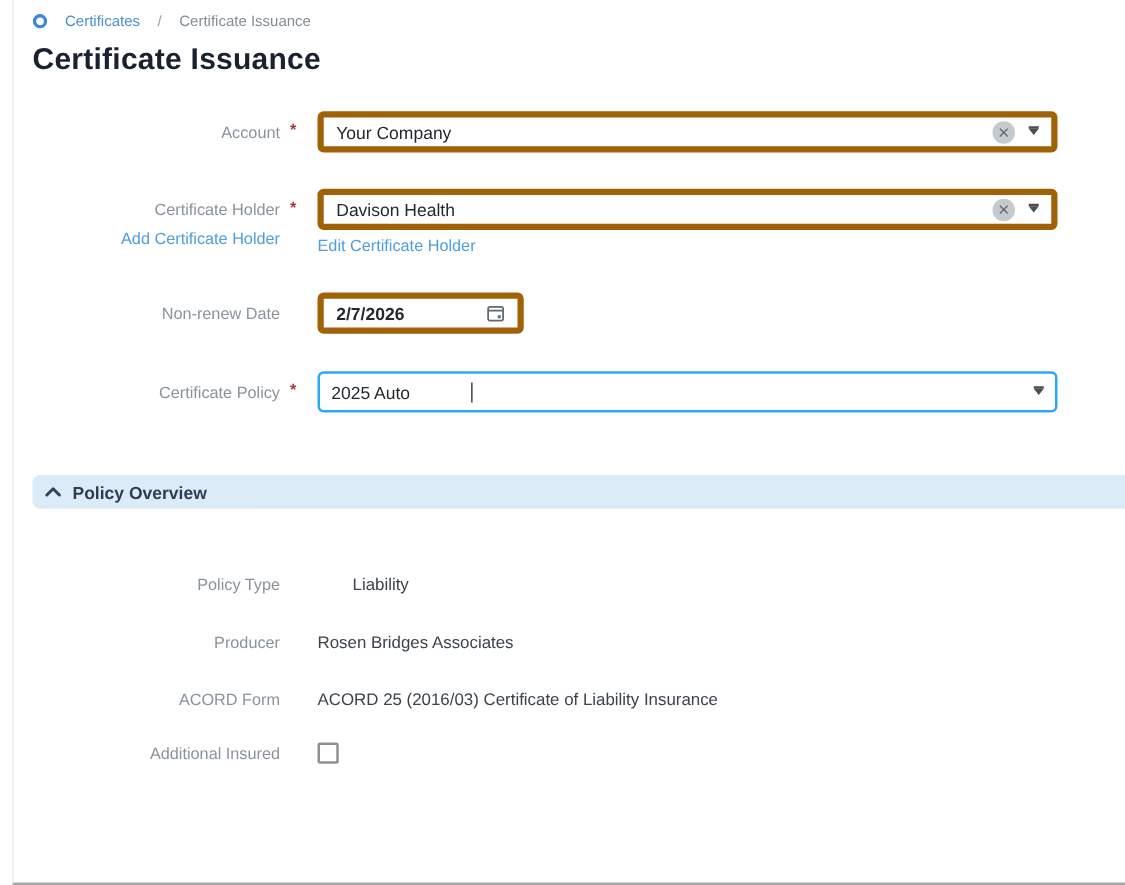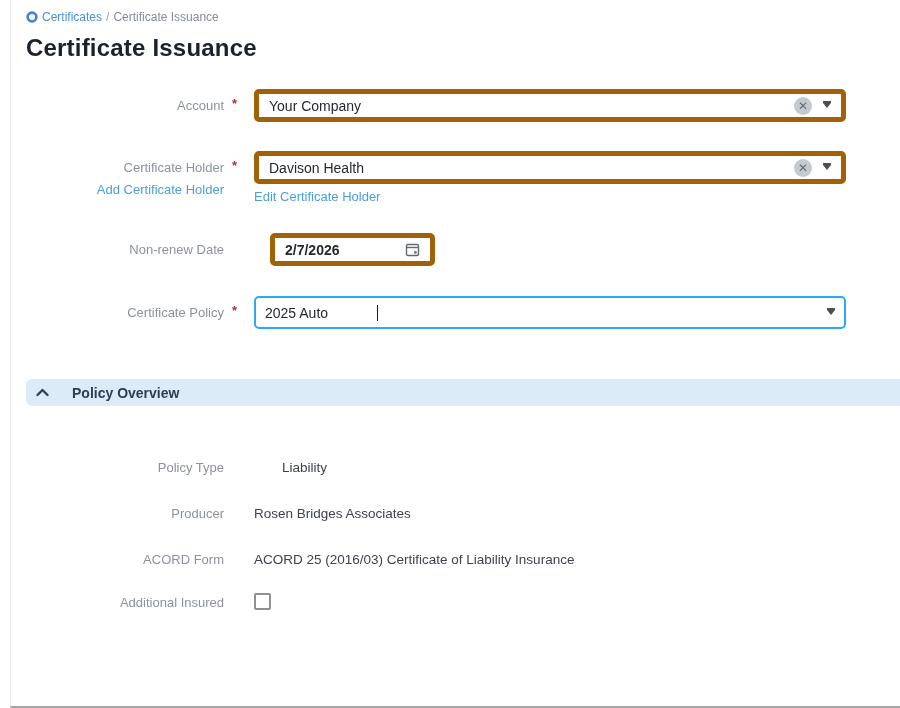--- a/index.html
+++ b/index.html
@@ -13,21 +13,21 @@
   .panel {
     position: relative;
     margin-left: 10px;
     width: 890px; height: 708px;
     border-left: 1px solid #e5e7ea;
     border-bottom: 2px solid #a6a6a6;
   }
   .content { padding: 10px 0 0 15px; }
 
   
-  .breadcrumb { display: flex; align-items: center; gap: 4px; font-size: 12px; height: 14px; }
+  .breadcrumb { display: flex; align-items: center; gap: 14px; font-size: 12px; height: 14px; }
   .bc-icon { display: inline-flex; width: 12px; height: 12px; }
   .bc-link { color: #4a90d5; text-decoration: none; cursor: pointer; }
   .bc-sep { color: #98a1a9; }
   .bc-current { color: #848d95; }
 
   .page-title {
     margin: 10px 0 0 0;
     font-size: 24px; line-height: 28px;
     font-weight: 700; color: #1a2230;
     letter-spacing: 0.2px;
@@ -78,41 +78,41 @@
 
   .sub-link {
     display: inline-block; font-size: 13px; color: #4e9ede;
     text-decoration: none; cursor: pointer; line-height: 16px;
   }
   .add-link { margin-top: 6px; }
   .edit-link { margin-top: 5px; }
 
   
   .section-bar {
-    display: flex; align-items: center; gap: 23px;
+    display: flex; align-items: center; gap: 9px;
     height: 27px; background: #dcebf8;
     border-radius: 6px 0 0 6px;
     padding-left: 10px;
   }
   .section-title { font-size: 14px; font-weight: 700; color: #2e3d51; }
   .chevron-icon { display: inline-flex; cursor: pointer; }
 
   
   .ro-value { font-size: 13.5px; font-weight: 400; color: #3c434b; line-height: 16px; }
 
   
   .checkbox {
     width: 17px; height: 17px;
     border: 2px solid #8d9196; border-radius: 2px;
     background: #fff; cursor: pointer;
   }
 
   .mt-acct { margin-top: 27px; }
   .mt-holder { margin-top: 29px; }
-  .mt-date { margin-top: 28px; gap: 16px; }
+  .mt-date { margin-top: 28px; }
   .mt-policy { margin-top: 30px; }
   .mt-bar1 { margin-top: 50px; }
   .mt-ro1 { margin-top: 52px; gap: 28px; }
   .mt-ro { margin-top: 28px; }
   .mt-bar2 { margin-top: 65px; }
   .mt-cb { margin-top: 25px; }
 </style>
 </head>
 <body>
 

